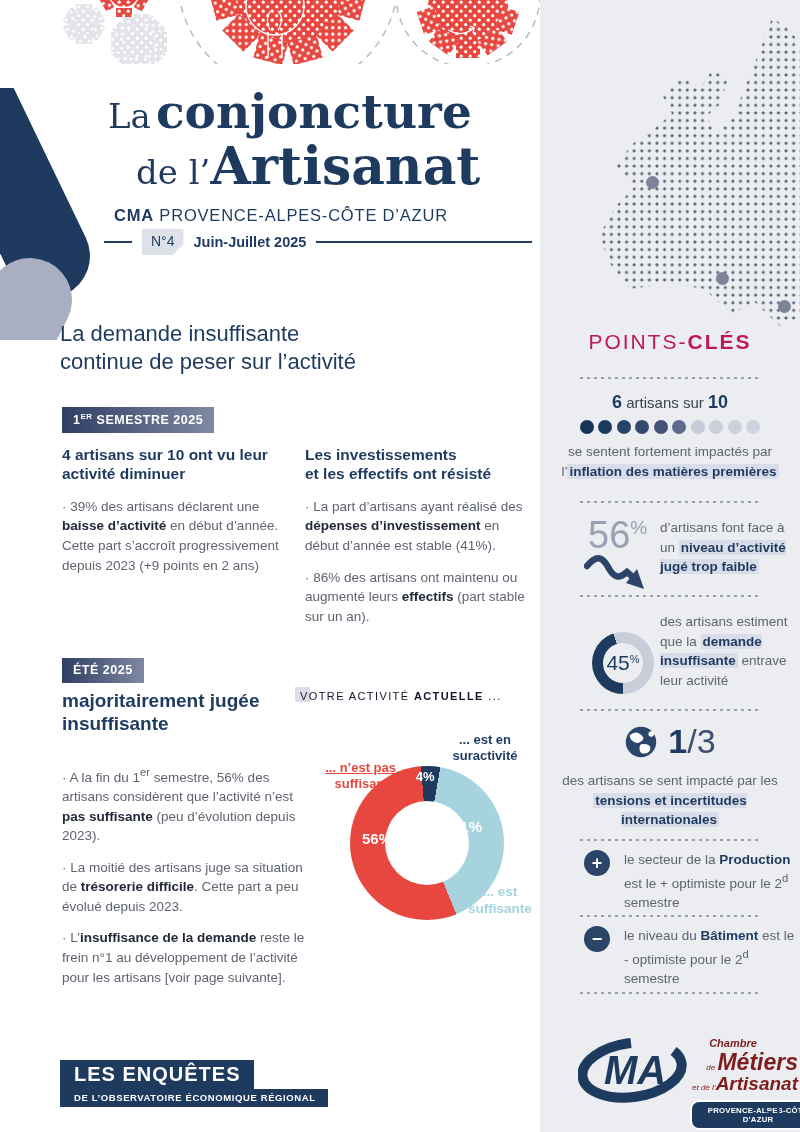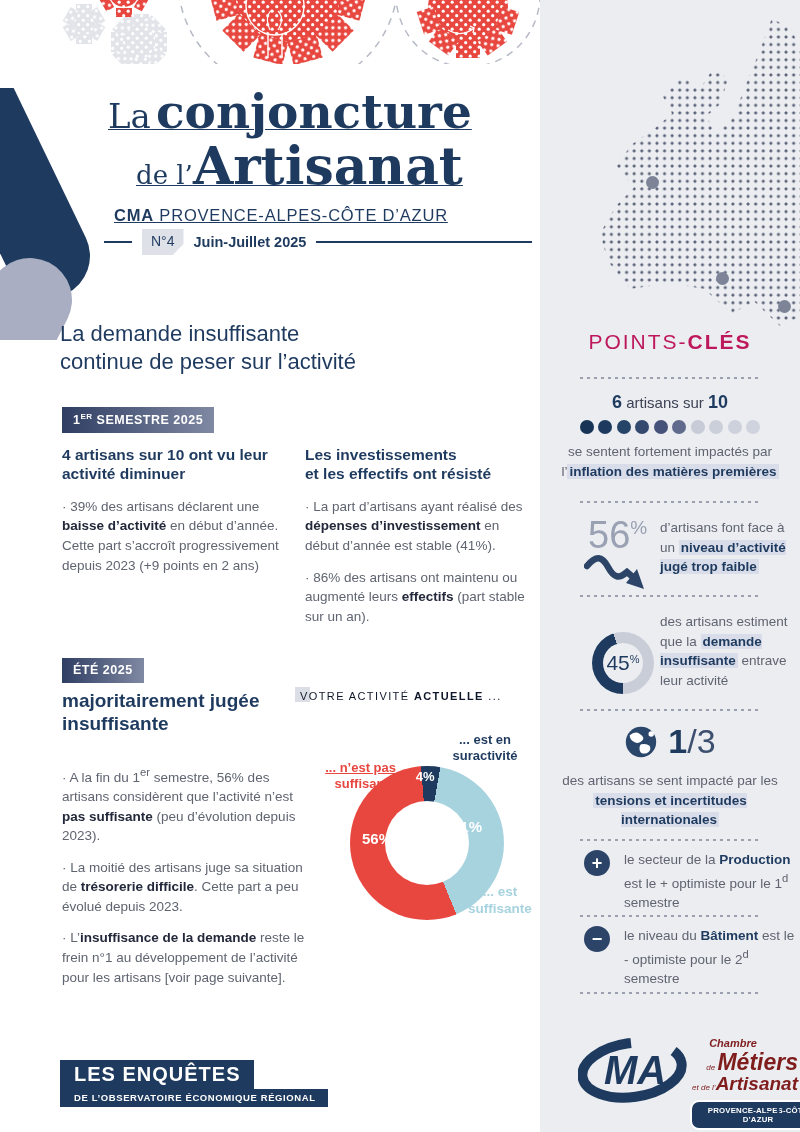--- a/index.html
+++ b/index.html
@@ -45,26 +45,26 @@
   .logo-text{position:absolute;left:112px;top:2px;width:108px;text-align:right;color:#7f1d1d;line-height:1.05;}
   .logo-text .l1{font-size:11px;font-weight:bold;font-style:italic;text-align:center;margin-right:22px;}
   .logo-text .small{font-size:8px;font-style:italic;}
   .logo-text .l2{font-size:23px;font-weight:bold;font-style:italic;}
   .logo-text .l3{font-size:19px;font-weight:bold;font-style:italic;}
   .region-pill{position:absolute;left:112px;top:64px;width:128px;background:#1e3a5f;color:#fff;
                font-size:7.8px;font-weight:bold;letter-spacing:.2px;text-align:center;
                padding:4px 2px;border-radius:9px;border:2px solid #fff;}
   .pagenum{position:absolute;left:225px;top:1102px;font-size:15px;color:#1e3a5f;}
   
-  .masthead{position:absolute;left:108px;top:84px;color:#1e3a5f;text-decoration:underline;}
+  .masthead{position:absolute;left:108px;top:84px;color:#1e3a5f;}
   .t1{font-family:"DejaVu Serif",serif;}
   .t1 .light{font-size:34px;}
   .t1 .big{font-size:47px;font-weight:bold;}
   .t2{font-family:"DejaVu Serif",serif;margin:-4px 0 0 28px;}
-  .t2 .light{font-size:26px;}
+  .t2 .light{font-size:34px;}
   .t2 .big{font-size:52px;font-weight:bold;}
   .org{margin:10px 0 0 6px;font-size:16.5px;letter-spacing:.8px;color:#1e3a5f;}
   .org b{font-weight:bold;}
   .issue-row{position:absolute;left:104px;top:229px;width:428px;display:flex;align-items:center;gap:10px;}
   .rule{height:2px;background:#1e3a5f;}
   .rule-s{width:28px;}
   .rule-l{flex:1;}
   .issue-badge{background:#dfe1e8;color:#1e3a5f;font-size:14px;padding:4px 9px 6px 9px;
                clip-path:polygon(0 0,100% 0,100% 58%,74% 100%,0 100%);}
   
@@ -184,21 +184,21 @@
         <div class="third"><b>1</b><span class="slash">/3</span></div>
       </div>
       <div class="sb-text" style="width:232px;margin:10px auto 0;">
         <span>des artisans se sent impacté par les </span><span class="hl">tensions et incertitudes internationales</span>
       </div>
     </div>
 
     <div class="sb-item row" style="top:850px;padding-left:44px;gap:14px;width:216px;">
       <div class="sign-icon">+</div>
       <div class="sb-text" style="width:176px;">
-        <span>le secteur de la </span><b style="color:#1e3a5f">Production</b><span> est le + optimiste pour le 1</span><sup>d</sup><span> semestre</span>
+        <span>le secteur de la </span><b style="color:#1e3a5f">Production</b><span> est le + optimiste pour le 2</span><sup>d</sup><span> semestre</span>
       </div>
     </div>
 
     <div class="sb-item row" style="top:926px;padding-left:44px;gap:14px;width:216px;">
       <div class="sign-icon">−</div>
       <div class="sb-text" style="width:176px;">
         <span>le niveau du </span><b style="color:#1e3a5f">Bâtiment</b><span> est le - optimiste pour le 2</span><sup>d</sup><span> semestre</span>
       </div>
     </div>
 

